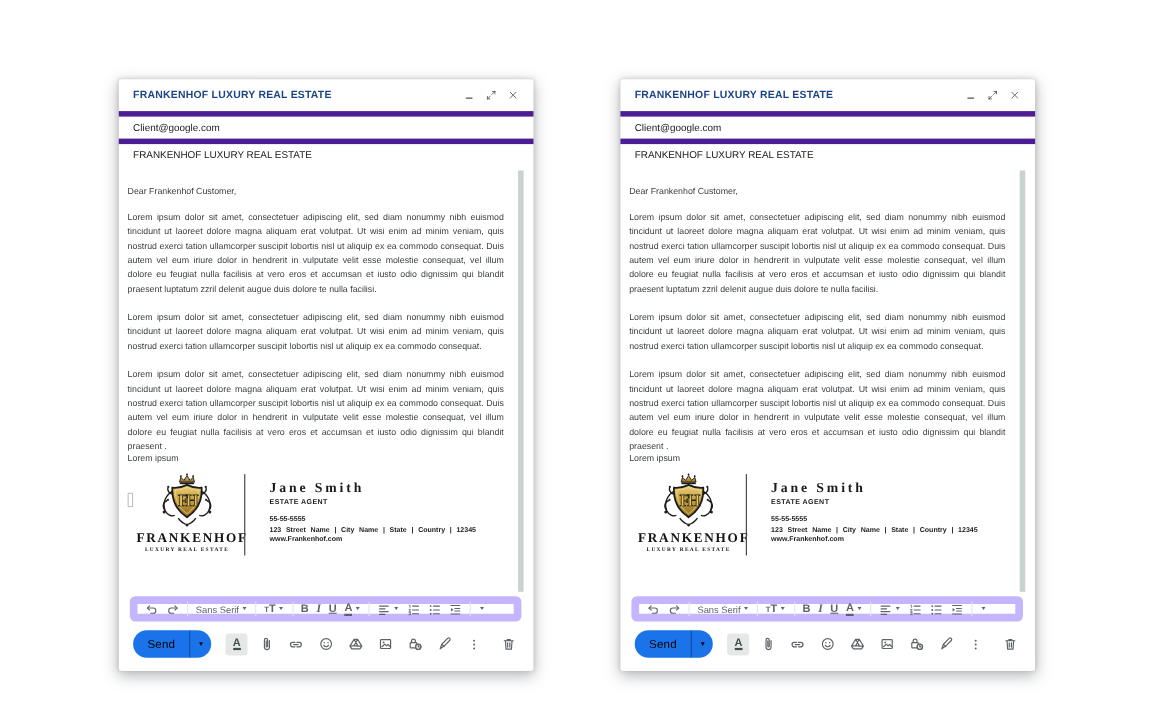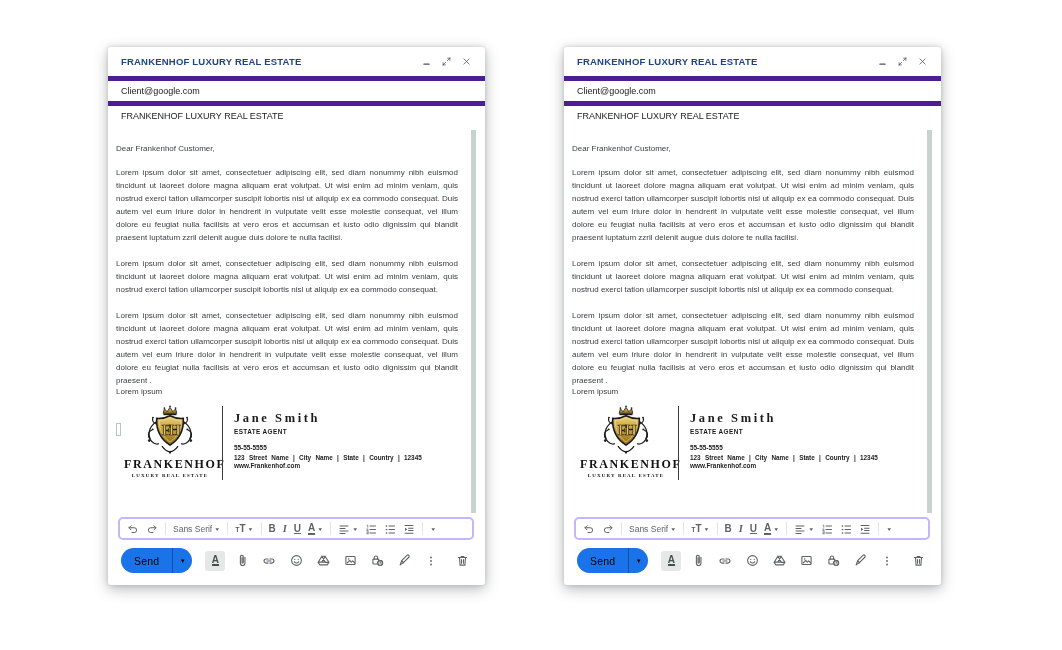--- a/index.html
+++ b/index.html
@@ -1,20 +1,20 @@
 <!DOCTYPE html>
 <html><head>
 <meta charset="utf-8">
 <style>
   * { margin:0; padding:0; box-sizing:border-box; }
   html,body { width:1062px; height:650px; background:#ffffff; overflow:hidden;
               font-family:"Liberation Sans", sans-serif; }
   .canvas { position:relative; width:1062px; height:650px; background:#ffffff; }
 
-  .window { position:absolute; top:47px; width:377px; height:538px; background:#fff;
+  .window { position:absolute; top:72px; width:377px; height:538px; background:#fff;
             border-radius:3px; display:flex; flex-direction:column;
             box-shadow:0 4px 14px rgba(95,99,104,.45), 0 0 4px rgba(95,99,104,.25);justify-content:space-between; }
   #w1 { left:108px; } #w2 { left:564px; }
   #w2 .caret { visibility:hidden; }
 
   
   .win-header { height:29px; display:flex; align-items:center; padding:0 13px; flex:0 0 auto; }
   .win-title { color:#1c4587; font-weight:bold; font-size:9.5px; letter-spacing:.2px; }
   .win-controls { margin-left:auto; display:flex; gap:9px; align-items:center; color:#475560; }
   .winbtn { display:flex; align-items:center; justify-content:center; width:11px; height:11px; cursor:pointer; }
@@ -32,30 +32,30 @@
   
   .sig { display:flex; align-items:flex-start; margin-top:8px; }
   .caret { width:5px; height:13px; border:1px solid #bcc2c6; margin:19px 3px 0 0; flex:0 0 auto; }
   .sig-logo { width:92px; text-align:center; flex:0 0 auto; }
   .crest { width:66px; height:52px; display:block; margin:0 auto; }
   .brand { font-family:"Liberation Serif", serif; font-weight:bold; font-size:12px;
            letter-spacing:1.6px; color:#131313; margin-top:1px; white-space:nowrap; }
   .tagline { font-family:"Liberation Serif", serif; font-weight:bold; font-size:4.9px;
            letter-spacing:1.2px; color:#131313; margin-top:1px; }
   .sig-divider { width:1px; height:74px; background:#3a3a3a; margin:2px 0 0 6px; flex:0 0 auto; }
-  .sig-info { margin-left:11px; padding-top:7px; color:#1b1b1b; }
+  .sig-info { margin-left:22px; padding-top:7px; color:#1b1b1b; }
   .sig-name { font-family:"Liberation Serif", serif; font-weight:bold; font-size:12.5px;
            letter-spacing:2.6px; color:#1b1b1b; }
   .sig-role { font-size:6.4px; font-weight:bold; letter-spacing:.4px; margin-top:2px; }
   .sig-phone { font-size:6.4px; font-weight:bold; margin-top:9px; }
   .sig-address { font-size:6.4px; font-weight:bold; margin-top:2.5px; word-spacing:2.5px; }
   .sig-site { font-size:6.4px; font-weight:bold; margin-top:1.5px; }
 
   
-  .fmt-bar { flex:0 0 auto; margin:2px 11px 4px 10px; border:2px solid #c4b5fd; border-radius:5px;
+  .fmt-bar { flex:0 0 auto; margin:2px 11px 4px 10px; border:7px solid #c4b5fd; border-radius:5px;
              height:23px; display:flex; align-items:center; padding:0 7px; gap:7px; color:#5f6368; }
   .fmt-btn { display:flex; align-items:center; gap:2px; cursor:pointer; color:#5f6368; }
   .fmt-sep { width:1px; height:13px; background:#e4e6e6; flex:0 0 auto; }
   .fmt-text { font-size:8.5px; }
   .size-label { display:block; font-size:10px; font-weight:bold; }
   .size-label::first-letter { font-size:7px; }
   .caret-down { font-size:6px; color:#5f6368; transform:scaleY(.8); }
   .b-btn { font-size:10px; font-weight:bold; }
   .i-btn { font-family:"Liberation Serif", serif; font-size:10.5px; font-style:italic; font-weight:bold; }
   .u-btn { font-size:10px; font-weight:bold; text-decoration:underline; }

